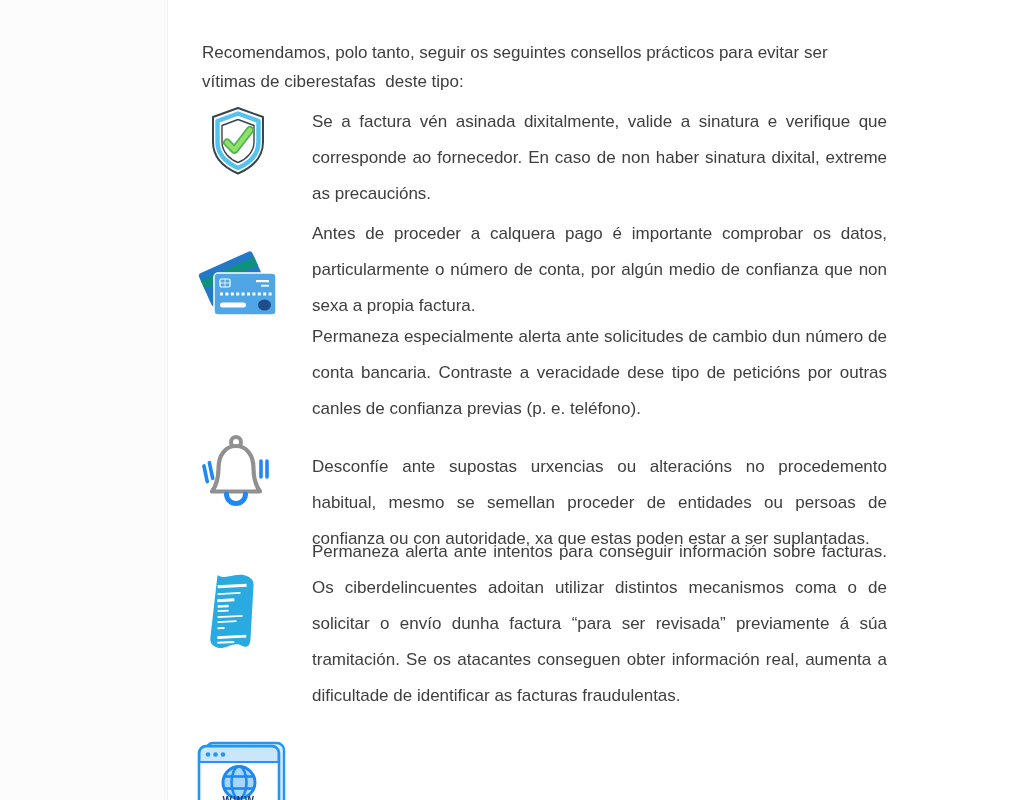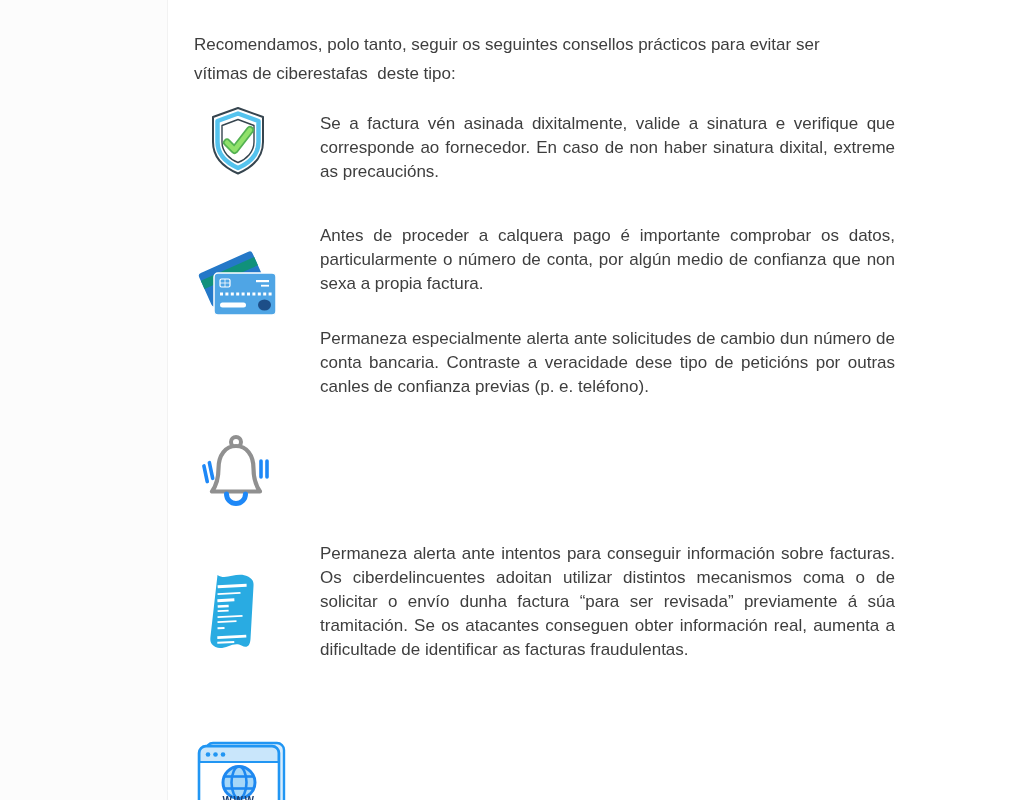--- a/index.html
+++ b/index.html
@@ -7,25 +7,25 @@
     position:relative; width:1030px; height:800px;
     background:#ffffff; overflow:hidden;
     font-family:"Liberation Sans", sans-serif; color:#3e3e3e;
   }
   .page-edge {
     position:absolute; left:0; top:0; width:167px; height:100%;
     background:#fcfcfc; border-right:1px solid #f2f2f2;
   }
   .intro {
     position:absolute; left:190px; top:26px; width:660px;
-    font-size:17px; line-height:29px; margin:4px; white-space:pre-wrap;
+    font-size:17px; line-height:29px; margin:12px; white-space:pre-wrap;
   }
   .body {
     position:absolute; left:308px; width:575px;
-    font-size:17px; line-height:24px; text-align:justify; margin:12px;
+    font-size:17px; line-height:36px; text-align:justify; margin:4px;
   }
   .p1{top:100px} .p2{top:212px} .p3{top:315px}
   .p4{top:445px} .p5{top:530px} .p6{top:745px}
   .icon { position:absolute; line-height:0; }
   .icon-shield  {left:207px; top:105px;}
   .icon-cards   {left:198px; top:249px;}
   .icon-bell    {left:201px; top:431px;}
   .icon-receipt {left:205px; top:570px;}
   .icon-browser {left:197px; top:741px;}
 </style>
@@ -77,20 +77,21 @@
       <g stroke="#1E88F7" stroke-width="3.6" stroke-linecap="round">
         <g transform="rotate(-12 8 42)">
           <line x1="4.5" y1="34" x2="4.5" y2="50"></line>
           <line x1="10.5" y1="32" x2="10.5" y2="48"></line>
         </g>
         <line x1="60" y1="30" x2="60" y2="46"></line>
         <line x1="66" y1="30" x2="66" y2="46"></line>
       </g>
     </svg>
   </span>
+  <p class="body p4">Desconfíe ante supostas urxencias ou alteracións no procedemento habitual, mesmo se semellan proceder de entidades ou persoas de confianza ou con autoridade, xa que estas poden estar a ser suplantadas.</p>
 
   <span class="icon icon-receipt">
     <svg viewBox="0 0 54 92" width="54" height="92" aria-hidden="true">
       <path d="M12.5 5 C21 11 32 1 43 6.5 C47.5 8.8 49 12 48.5 16 L45.5 69 C45 76.5 41.5 78.5 36.5 75.5 C28 70.5 19 81.5 10.5 77 C6 74.6 4.8 71.5 5.5 66.5 C7.8 46 10.2 25.5 12.5 5 Z" fill="#29ABE2"></path>
       <g fill="#ffffff" transform="rotate(-3 27 42)">
         <rect x="14" y="14.5" width="29" height="3"></rect>
         <rect x="13.5" y="22.5" width="23" height="1.8"></rect>
         <rect x="13" y="28.5" width="17" height="3"></rect>
         <rect x="13" y="34.5" width="11" height="2.5"></rect>
         <rect x="12.7" y="39.5" width="11" height="1.8"></rect>

